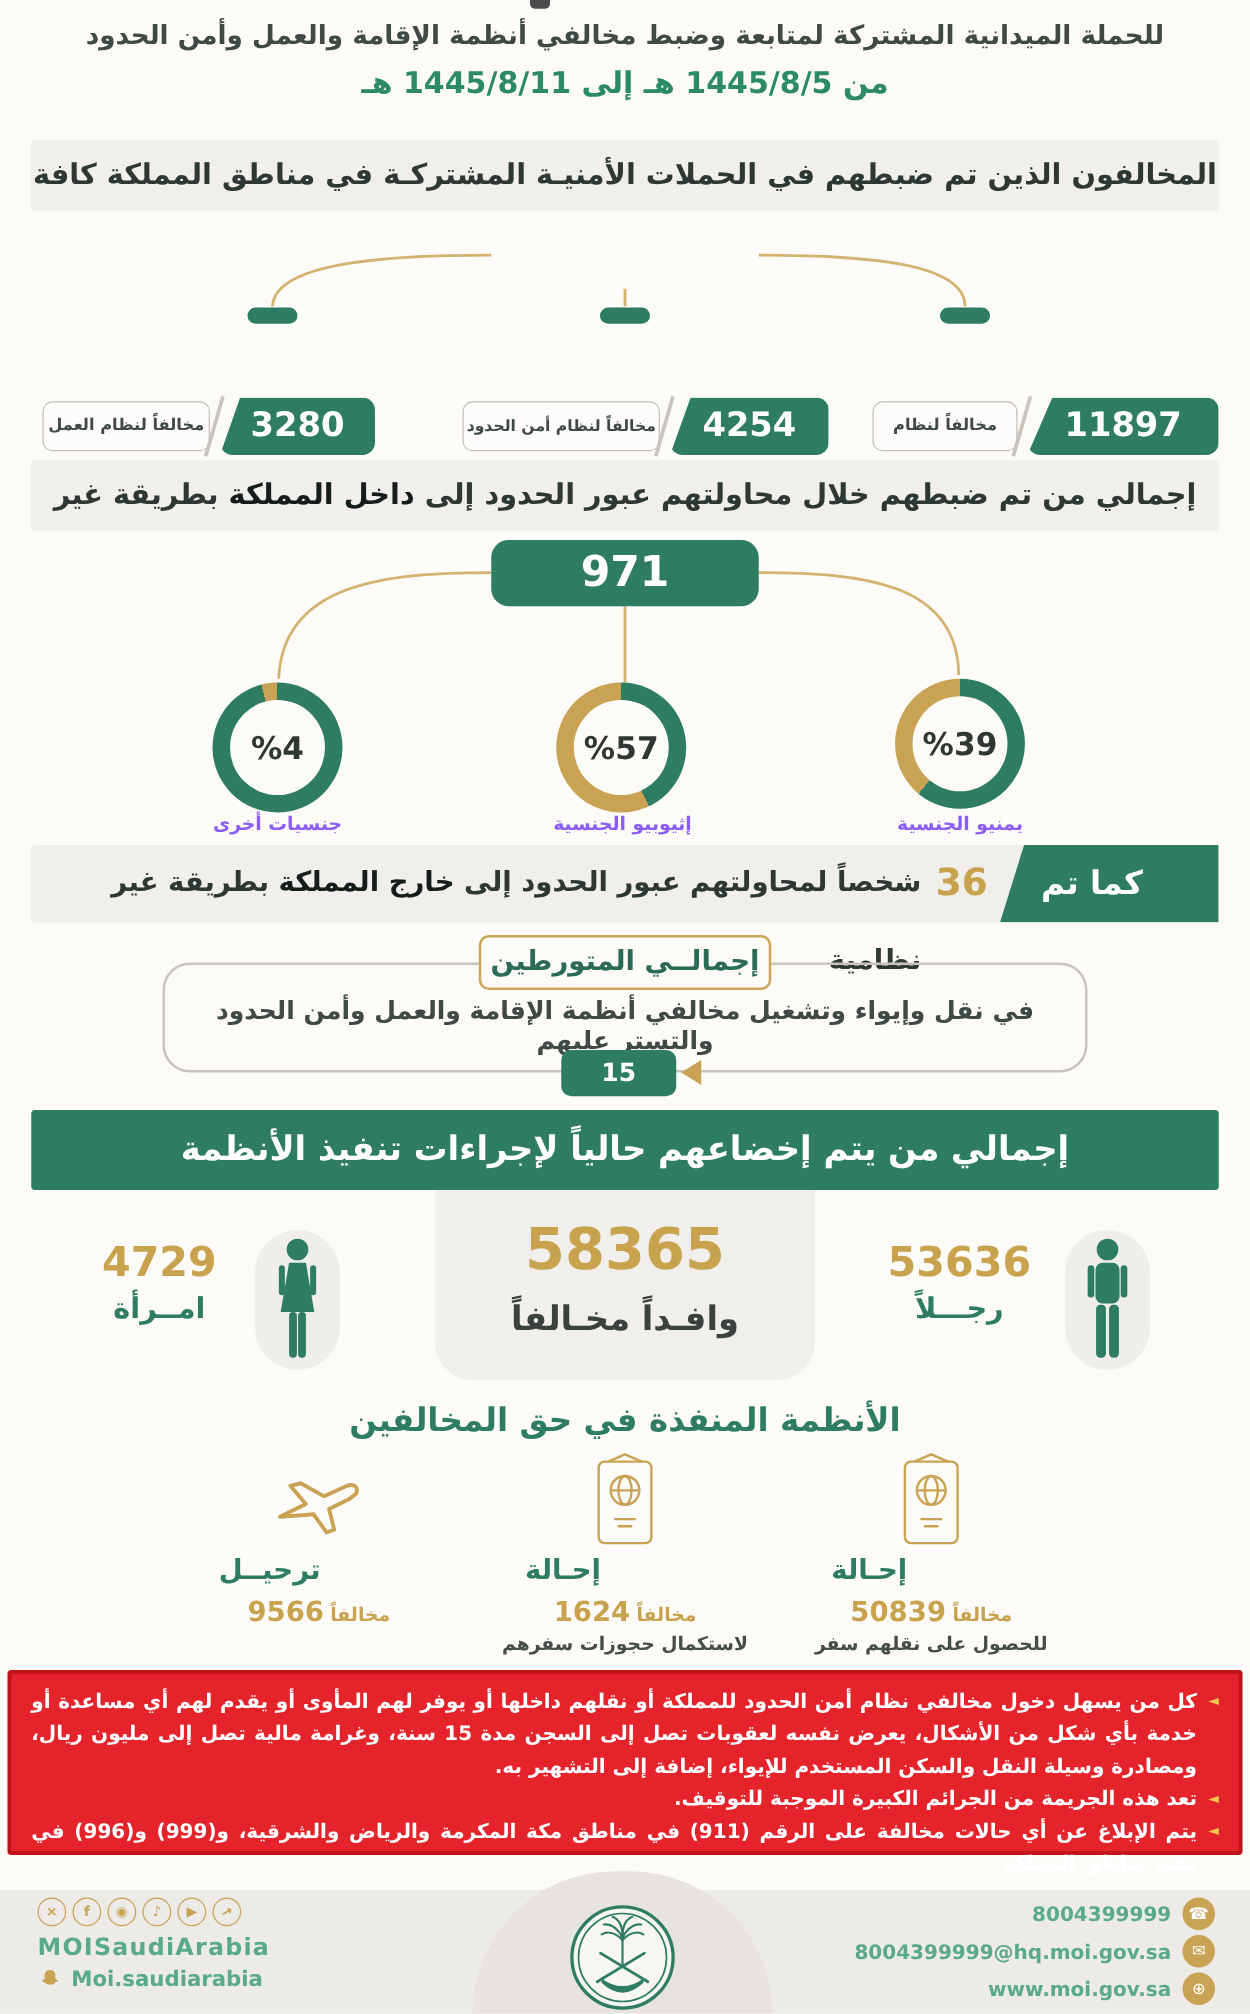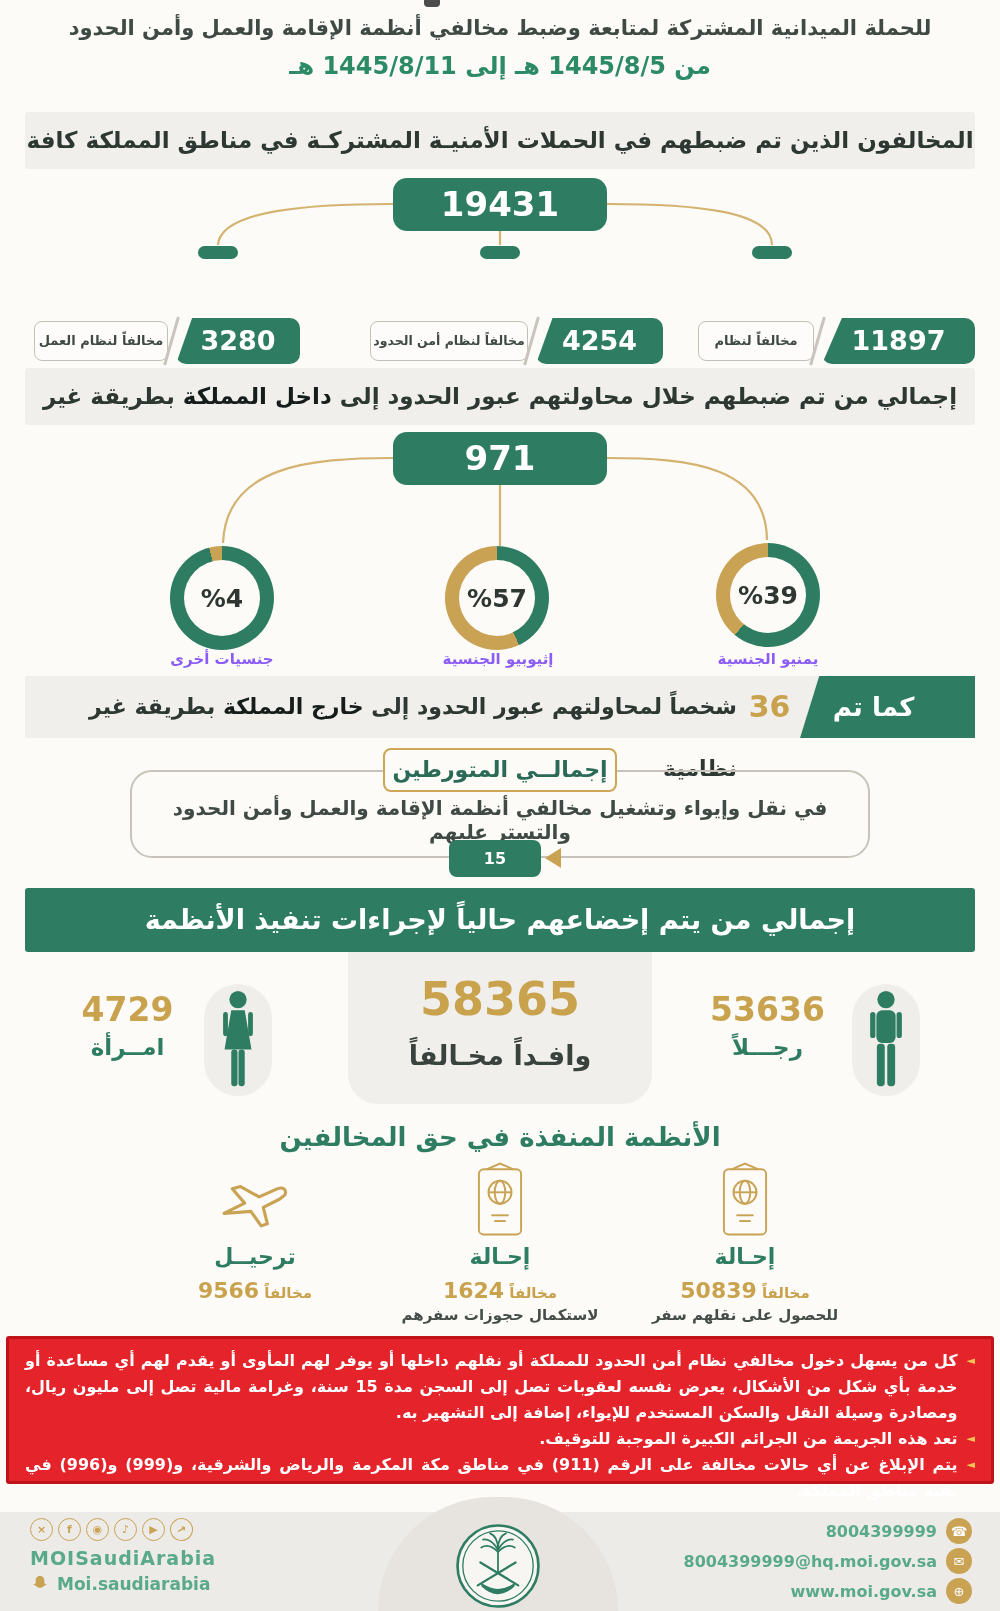--- a/index.html
+++ b/index.html
@@ -19,21 +19,21 @@
   .label-box { position:absolute; top:321px; height:40px; line-height:37px; font-size:13px; text-align:center;
                background:#fdfcfa; border:1.5px solid #c4c0b8; border-radius:8px; font-weight:bold; color:#3f4a45; }
   .pill { position:absolute; top:246px; width:40px; height:13px; border-radius:7px; background:#2e7d62; }
   .donut { position:absolute; width:104px; height:104px; border-radius:50%; }
   .donut::after { content:""; position:absolute; inset:14px; border-radius:50%; background:#fcfbf8; }
   .donut .pct { position:absolute; inset:0; display:flex; align-items:center; justify-content:center;
                 font-size:25px; font-weight:bold; color:#2f3733; z-index:2; }
   .donut-label { position:absolute; top:650px; width:170px; text-align:center; font-size:15px; font-weight:bold; color:#8b5cf6; }
   .cap { position:absolute; width:68px; height:112px; background:#f0eeea; border-radius:34px;
          display:flex; align-items:center; justify-content:center; }
-  .act-title { position:absolute; top:1244px; width:160px; text-align:center; font-size:22px; font-weight:bold; color:#2e7d62; }
+  .act-title { position:absolute; top:1244px; width:160px; text-align:left; font-size:22px; font-weight:bold; color:#2e7d62; }
   .act-num { position:absolute; top:1278px; width:160px; text-align:center; }
   .act-desc { position:absolute; top:1306px; width:200px; text-align:center; font-size:15px; font-weight:bold; color:#454d49; }
   .bullet-row { display:flex; gap:9px; align-items:flex-start; }
   .bullet-marker { color:#f3c453; font-size:11px; line-height:26px; flex:0 0 auto; }
   .bullet-text { color:#fff; font-weight:bold; font-size:16px; line-height:1.62; text-align:justify; }
   .soc { width:23px; height:23px; border:1.6px solid #c9a254; border-radius:50%; color:#c9a254;
          font-size:11px; font-weight:bold; display:flex; align-items:center; justify-content:center; }
   .contact-row { display:flex; direction:ltr; justify-content:flex-end; align-items:center; gap:9px; margin-bottom:4px; }
   .contact-text { color:#59a98b; font-size:16px; font-weight:bold; }
   .contact-ic { width:26px; height:26px; border-radius:50%; background:#c9a254; color:#fff; font-size:13px;
@@ -56,23 +56,20 @@
     <path d="M500,485 L500,546"></path>
   </svg>
 
   <div class="abs center" style="left:0; top:16px; width:1000px; font-size:21px; font-weight:bold; color:#3f4a45;">للحملة الميدانية المشتركة لمتابعة وضبط مخالفي أنظمة الإقامة والعمل وأمن الحدود</div>
   <div class="abs center" style="left:0; top:52px; width:1000px; font-size:24px; font-weight:bold; color:#2c8a65;">من 1445/8/5 هـ إلى 1445/8/11 هـ</div>
 
   <div class="abs gray-banner" style="left:25px; top:112px; width:950px; height:57px;">
     <div class="center banner-text" style="line-height:57px; font-size:23px;">المخالفون الذين تم ضبطهم في الحملات الأمنيـة المشتركـة في مناطق المملكة كافة</div>
   </div>
 
-  <div class="abs green-box center" style="left:393px; top:178px; width:214px; height:53px; line-height:53px; font-size:34px; border-radius:14px;">
-    <span dir="ltr">19431</span>
-  </div>
   <div class="pill" style="left:198px;"></div>
   <div class="pill" style="left:480px;"></div>
   <div class="pill" style="left:752px;"></div>
 
   <div class="num-box" style="left:822px; width:153px;"><span dir="ltr">11897</span></div>
   <div class="label-box" style="left:698px; width:116px;">مخالفاً لنظام الإقامة</div>
   <div class="slash" style="left:816px; top:316px;"></div>
 
   <div class="num-box" style="left:536px; width:127px;"><span dir="ltr">4254</span></div>
   <div class="label-box" style="left:370px; width:158px; font-size:12.5px;">مخالفاً لنظام أمن الحدود</div>
@@ -118,21 +115,21 @@
     <span dir="ltr">36</span>
   </div>
   <div class="abs" style="left:25px; top:676px; width:712px; line-height:62px; font-size:22px; font-weight:bold; color:#2d3833; text-align:right;">
     <span>شخصاً لمحاولتهم عبور الحدود إلى </span><b style="color:#151d1a;">خارج المملكة</b><span> بطريقة غير نظامية</span>
   </div>
 
   <div class="abs" style="left:130px; top:770px; width:740px; height:88px; border:2px solid #c8c4bb; border-radius:22px;"></div>
   <div class="abs center" style="left:383px; top:748px; width:234px; height:44px; line-height:40px; background:#fcfbf8;
               border:2px solid #cfa558; border-radius:8px; font-size:22px; font-weight:bold; color:#2a6a57;">إجمالــي المتورطين</div>
   <div class="abs center" style="left:150px; top:796px; width:700px; font-size:20px; font-weight:bold; color:#3f4a45;">في نقل وإيواء وتشغيل مخالفي أنظمة الإقامة والعمل وأمن الحدود والتستر عليهم</div>
-  <div class="abs green-box center" style="left:449px; top:840px; width:92px; height:37px; line-height:37px; font-size:16px; border-radius:8px;">
+  <div class="abs green-box center" style="left:449px; top:840px; width:92px; height:37px; line-height:37px; font-size:20px; border-radius:8px;">
     <span dir="ltr">15</span>
   </div>
   <div class="abs" style="left:545px; top:848px; width:0; height:0; border-top:10px solid transparent;
               border-bottom:10px solid transparent; border-left:none; border-right:16px solid #c9a254;"></div>
 
   <div class="abs green-box center" style="left:25px; top:888px; width:950px; height:64px; line-height:64px; font-size:27px; border-radius:3px;">إجمالي من يتم إخضاعهم حالياً لإجراءات تنفيذ الأنظمة</div>
 
   <div class="abs" style="left:348px; top:952px; width:304px; height:152px; background:#f1efeb; border-radius:0 0 30px 30px;"></div>
   <div class="abs center gold-num" style="left:348px; top:972px; width:304px; font-size:46px;"><span dir="ltr">58365</span></div>
   <div class="abs center" style="left:348px; top:1040px; width:304px; font-size:27px; font-weight:bold; color:#39423d;">وافـداً مخـالفاً</div>

